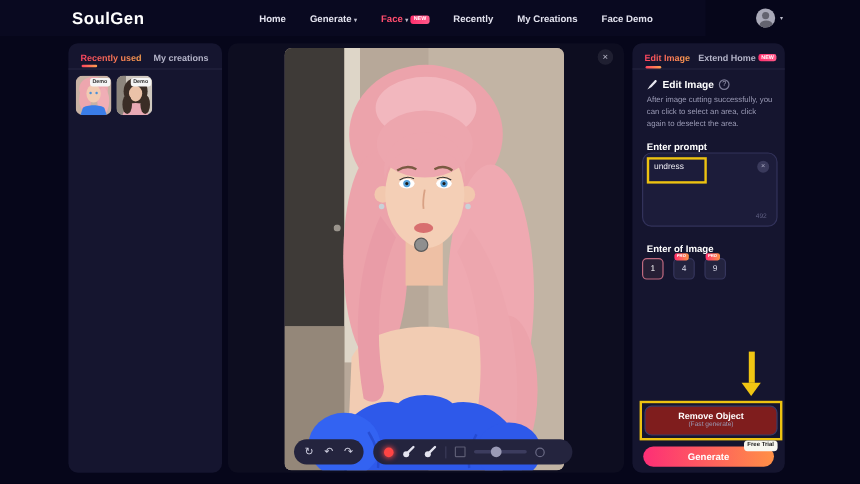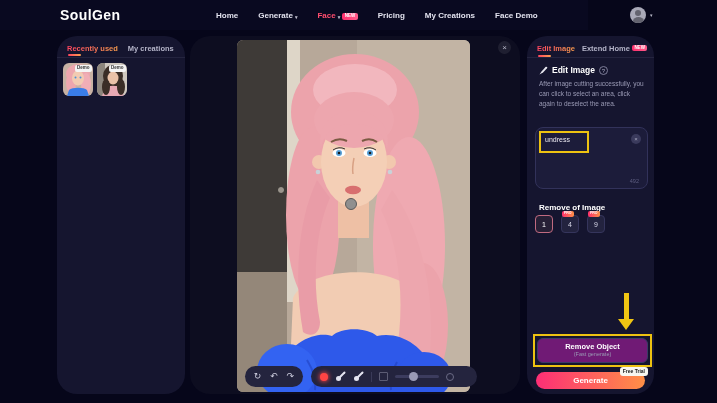--- a/index.html
+++ b/index.html
@@ -15,21 +15,21 @@
   .nav-item.active { color:#ff4d6e; }
   .caret { font-size:5px; color:#bcbccb; }
   .badge-new { background:linear-gradient(90deg,#ff2f6d,#ff5a8a); color:#fff; font-size:4.5px;
                font-weight:700; padding:1px 2.5px; border-radius:2px; line-height:1; }
   .account { position:absolute; left:630px; top:7px; display:flex; align-items:center; gap:4px; }
   .avatar { width:16px; height:16px; border-radius:50%; background:#a9a9b8; position:relative; overflow:hidden; }
   .avatar::before { content:""; position:absolute; left:5px; top:3px; width:6px; height:6px; border-radius:50%; background:#63636f; }
   .avatar::after  { content:""; position:absolute; left:2.5px; top:10px; width:11px; height:8px; border-radius:50%; background:#63636f; }
 
   
-  .panel { position:absolute; top:36px; height:358px; background:#15152f; border-radius:20px; }
+  .panel { position:absolute; top:36px; height:358px; background:#15152f; border-radius:8px; }
   .left-panel   { left:57px;  width:128px; }
   .center-panel { left:190px; width:330px; background:#0d0d20; }
   .right-panel  { left:527px; width:127px; }
 
   .grad-text { background:linear-gradient(90deg,#ff4460,#ffa14f);
                -webkit-background-clip:text; background-clip:text; color:transparent; }
 
   
   .lp-tabs { display:flex; gap:10px; padding:8px 10px 0; font-size:7.5px; font-weight:700;
              height:13px; border-bottom:1px solid #24243f; }
@@ -88,21 +88,21 @@
   .pro-badge { position:absolute; top:-5px; left:0px; background:linear-gradient(90deg,#ff2f6d,#ff9046);
                color:#fff; font-size:3.5px; font-weight:700; padding:1px 2px; border-radius:2px; line-height:1; }
 
   .arrow-annotation { position:absolute; left:91px; top:257px; width:17px; }
   .arrow-shaft { width:5px; height:26px; background:#f0c513; margin:0 auto; }
   .arrow-head { width:0; height:0; border-left:8.5px solid transparent; border-right:8.5px solid transparent;
                 border-top:11px solid #f0c513; }
 
   .remove-annotation { position:absolute; left:6px; top:298px; width:115px; height:29px;
                        border:2px solid #edc211; box-sizing:content-box; }
-  .remove-btn { position:absolute; left:2px; top:2px; right:2px; bottom:2px; background:#701a75;
+  .remove-btn { position:absolute; left:2px; top:2px; right:2px; bottom:2px; background:#7f1d1d;
                 border:1px solid #3a3a66; border-radius:6px; display:flex; flex-direction:column;
                 align-items:center; justify-content:center; cursor:pointer; }
   .remove-label { font-size:7.5px; font-weight:700; color:#fff; line-height:1.2; }
   .remove-sub { font-size:5.5px; color:#9a9ab5; line-height:1.3; }
 
   .generate-btn { position:absolute; left:9px; top:336px; width:109px; height:17px; border-radius:9px;
                   background:linear-gradient(90deg,#fd2e76,#ff9046); display:flex; align-items:center;
                   justify-content:center; font-size:8px; font-weight:700; color:#fff; cursor:pointer; }
   .free-trial { position:absolute; top:-5px; right:-3px; background:#f7f7f0; color:#1a1a1a;
                 font-size:5px; font-weight:700; padding:1px 3px; border-radius:3px; line-height:1.3; }
@@ -119,21 +119,21 @@
     <div class="nav-item">
       <span>Generate</span>
       <span class="caret">▾</span>
     </div>
     <div class="nav-item active">
       <span>Face</span>
       <span class="caret">▾</span>
       <span class="badge-new">NEW</span>
     </div>
     <div class="nav-item">
-      <span>Pricing</span>
+      <span>Recently</span>
     </div>
     <div class="nav-item">
       <span>My Creations</span>
     </div>
     <div class="nav-item">
       <span>Face Demo</span>
     </div>
   </div>
   <div class="account">
     <div class="avatar"></div>
@@ -273,29 +273,30 @@
   <div class="section-head">
     <svg width="9" height="9" viewBox="0 0 9 9">
       <path d="M0.5,8.5 L2.5,5.5 L6.5,1 C7.5,0 9,1.2 8,2.3 L4,6.5 Z" fill="#e8e8f0"></path>
     </svg>
     <span class="section-title">Edit Image</span>
     <span class="help-icon">?</span>
   </div>
 
   <div class="desc">After image cutting successfully, you can click to select an area, click again to deselect the area.</div>
 
+  <div class="field-label">Enter prompt</div>
 
   <div class="prompt-box">
     <span class="prompt-text">undress</span>
     <span class="prompt-highlight"></span>
     <span class="clear-btn">×</span>
     <span class="char-count">492</span>
   </div>
 
-  <div class="field-label" style="position:absolute; left:0; top:158px;">Remove of Image</div>
+  <div class="field-label" style="position:absolute; left:0; top:158px;">Enter of Image</div>
 
   <div class="num-row">
     <div class="num-btn selected">
       <span>1</span>
     </div>
     <div class="num-btn">
       <span class="pro-badge">PRO</span>
       <span>4</span>
     </div>
     <div class="num-btn">

